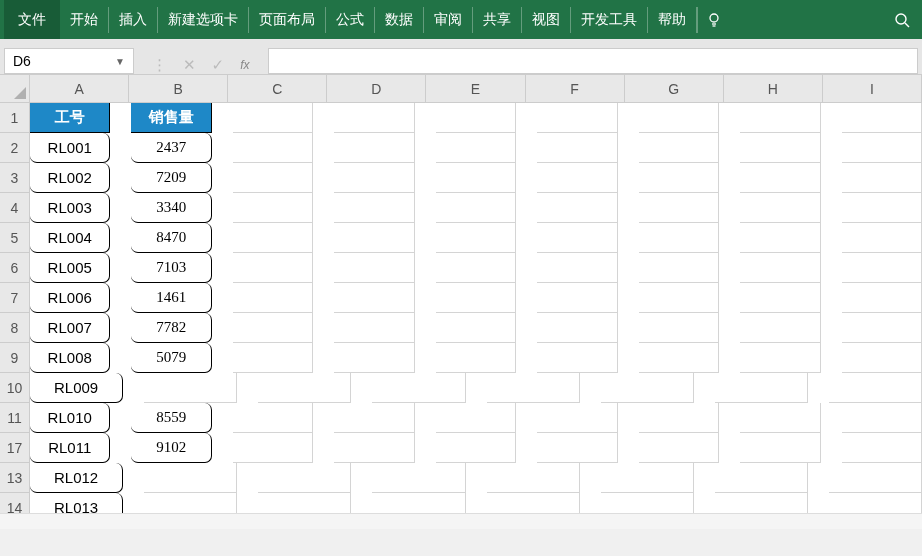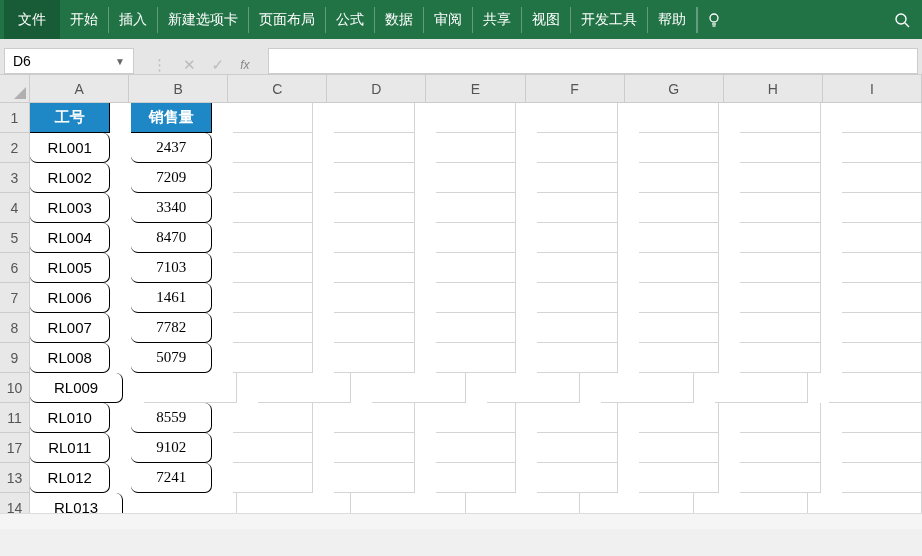--- a/index.html
+++ b/index.html
@@ -255,21 +255,20 @@
         <div class="cell"></div>
         <div class="cell"></div>
         <div class="cell"></div>
         <div class="cell"></div>
         <div class="cell"></div>
         <div class="cell"></div>
         <div class="cell"></div>
       </div>
       <div class="row">
         <div class="cell data">RL012</div>
-        <div class="cell data">7241</div>
         <div class="cell"></div>
         <div class="cell"></div>
         <div class="cell"></div>
         <div class="cell"></div>
         <div class="cell"></div>
         <div class="cell"></div>
         <div class="cell"></div>
       </div>
       <div class="row">
         <div class="cell data">RL013</div>

